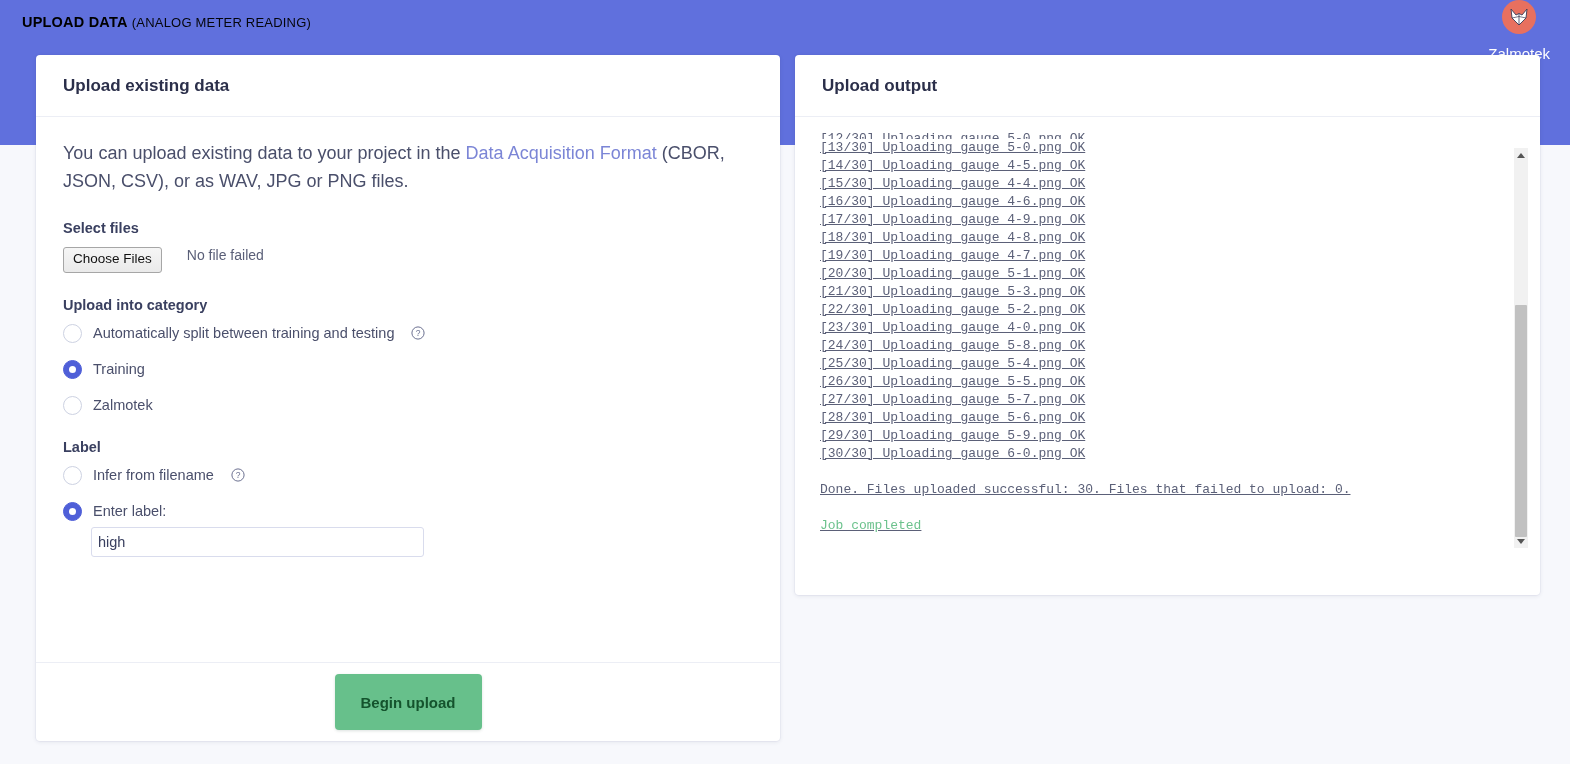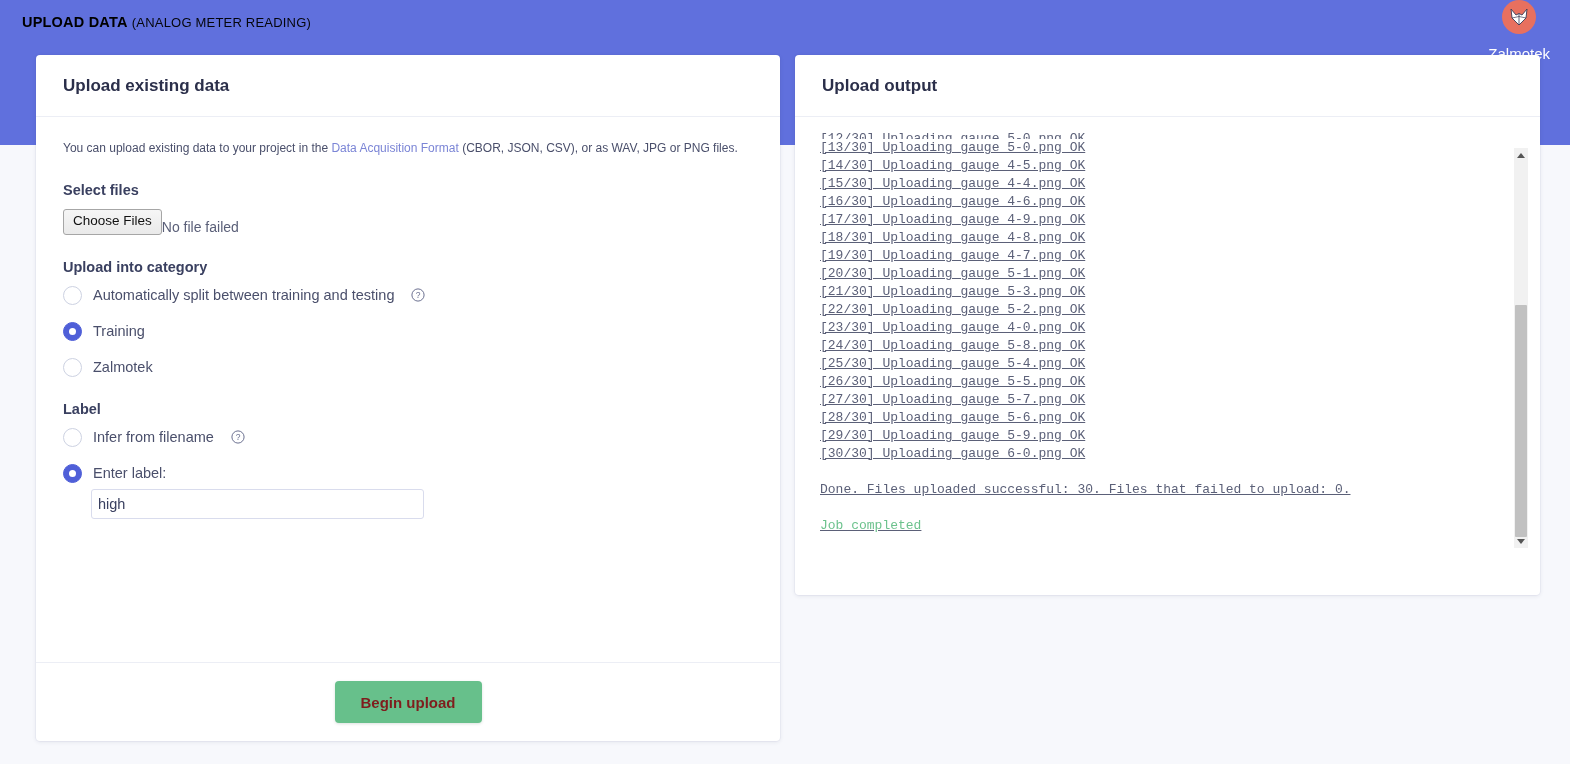--- a/index.html
+++ b/index.html
@@ -73,43 +73,43 @@
 
   
   #card-left {
     left: 36px; top: 55px;
     width: 744px; height: 686px;
   }
   #left-body {
     padding: 22px 27px 0 27px;
   }
   .intro {
-    font-size: 12px;
+    font-size: 18px;
     color: #4a4f6b;
     line-height: 1.58;
     max-width: 690px;
     margin: 0 0 4px 0;
   }
   .intro a {
     color: #7b85d6;
     text-decoration: none;
   }
 
   .section-label {
     font-size: 14.5px;
     font-weight: bold;
     color: #3a4060;
     margin-top: 24px;
     margin-bottom: 11px;
   }
 
   
   .file-row {
-    display: flex; align-items: flex-end;
-    gap: 0;
+    display: flex; align-items: flex-start;
+    gap: 25px;
     margin-bottom: 2px;
   }
   .choose-btn {
     font-family: "Liberation Sans", sans-serif;
     font-size: 13.5px;
     color: #111;
     background: linear-gradient(#f6f6f6,#eaeaea);
     border: 1px solid #a6a6a6;
     border-radius: 3px;
     padding: 3px 9px 4px 9px;
@@ -173,28 +173,28 @@
 
   #left-footer {
     position: absolute;
     left: 0; right: 0; bottom: 0;
     height: 79px;
     border-top: 1px solid #eceef5;
     display: flex; align-items: center; justify-content: center;
   }
   .begin-btn {
     background: #67c08b;
-    color: #7f1d1d;
+    color: #14532d;
     font-family: "Liberation Sans", sans-serif;
     font-size: 15px;
     font-weight: bold;
     border: none;
     border-radius: 4px;
     padding: 0 26px;
-    height: 42px;
+    height: 56px;
     cursor: pointer;
     box-shadow: 0 1px 3px rgba(60,90,75,0.18);
   }
 
   
   #card-right {
     left: 795px; top: 55px;
     width: 745px; height: 540px;
   }
   #log-wrap {

